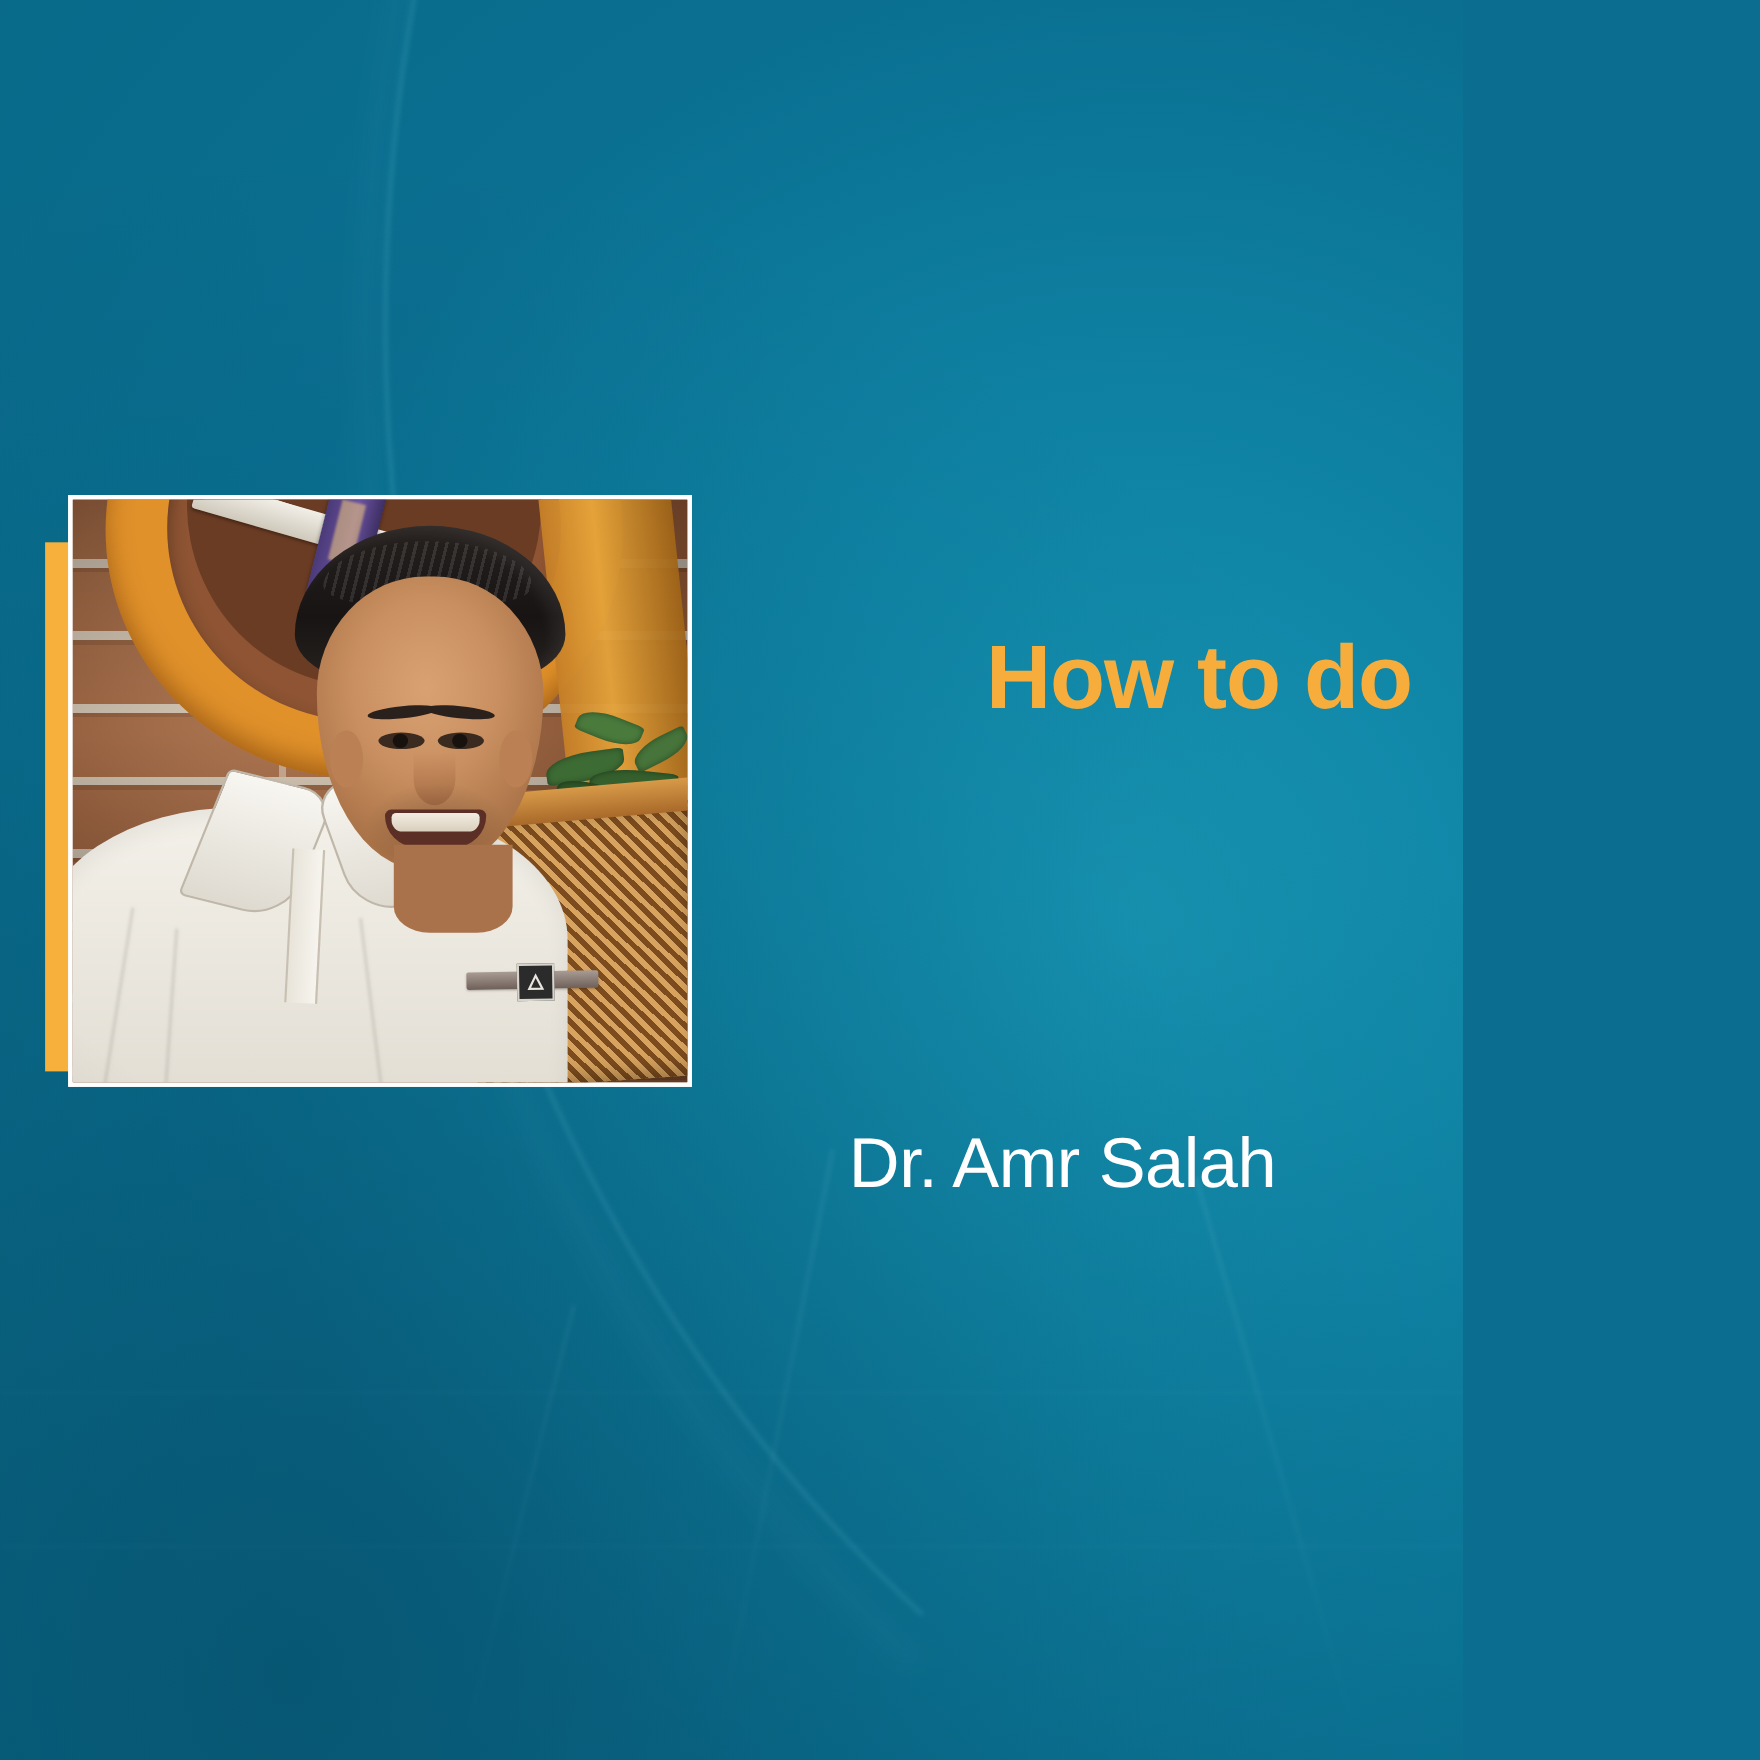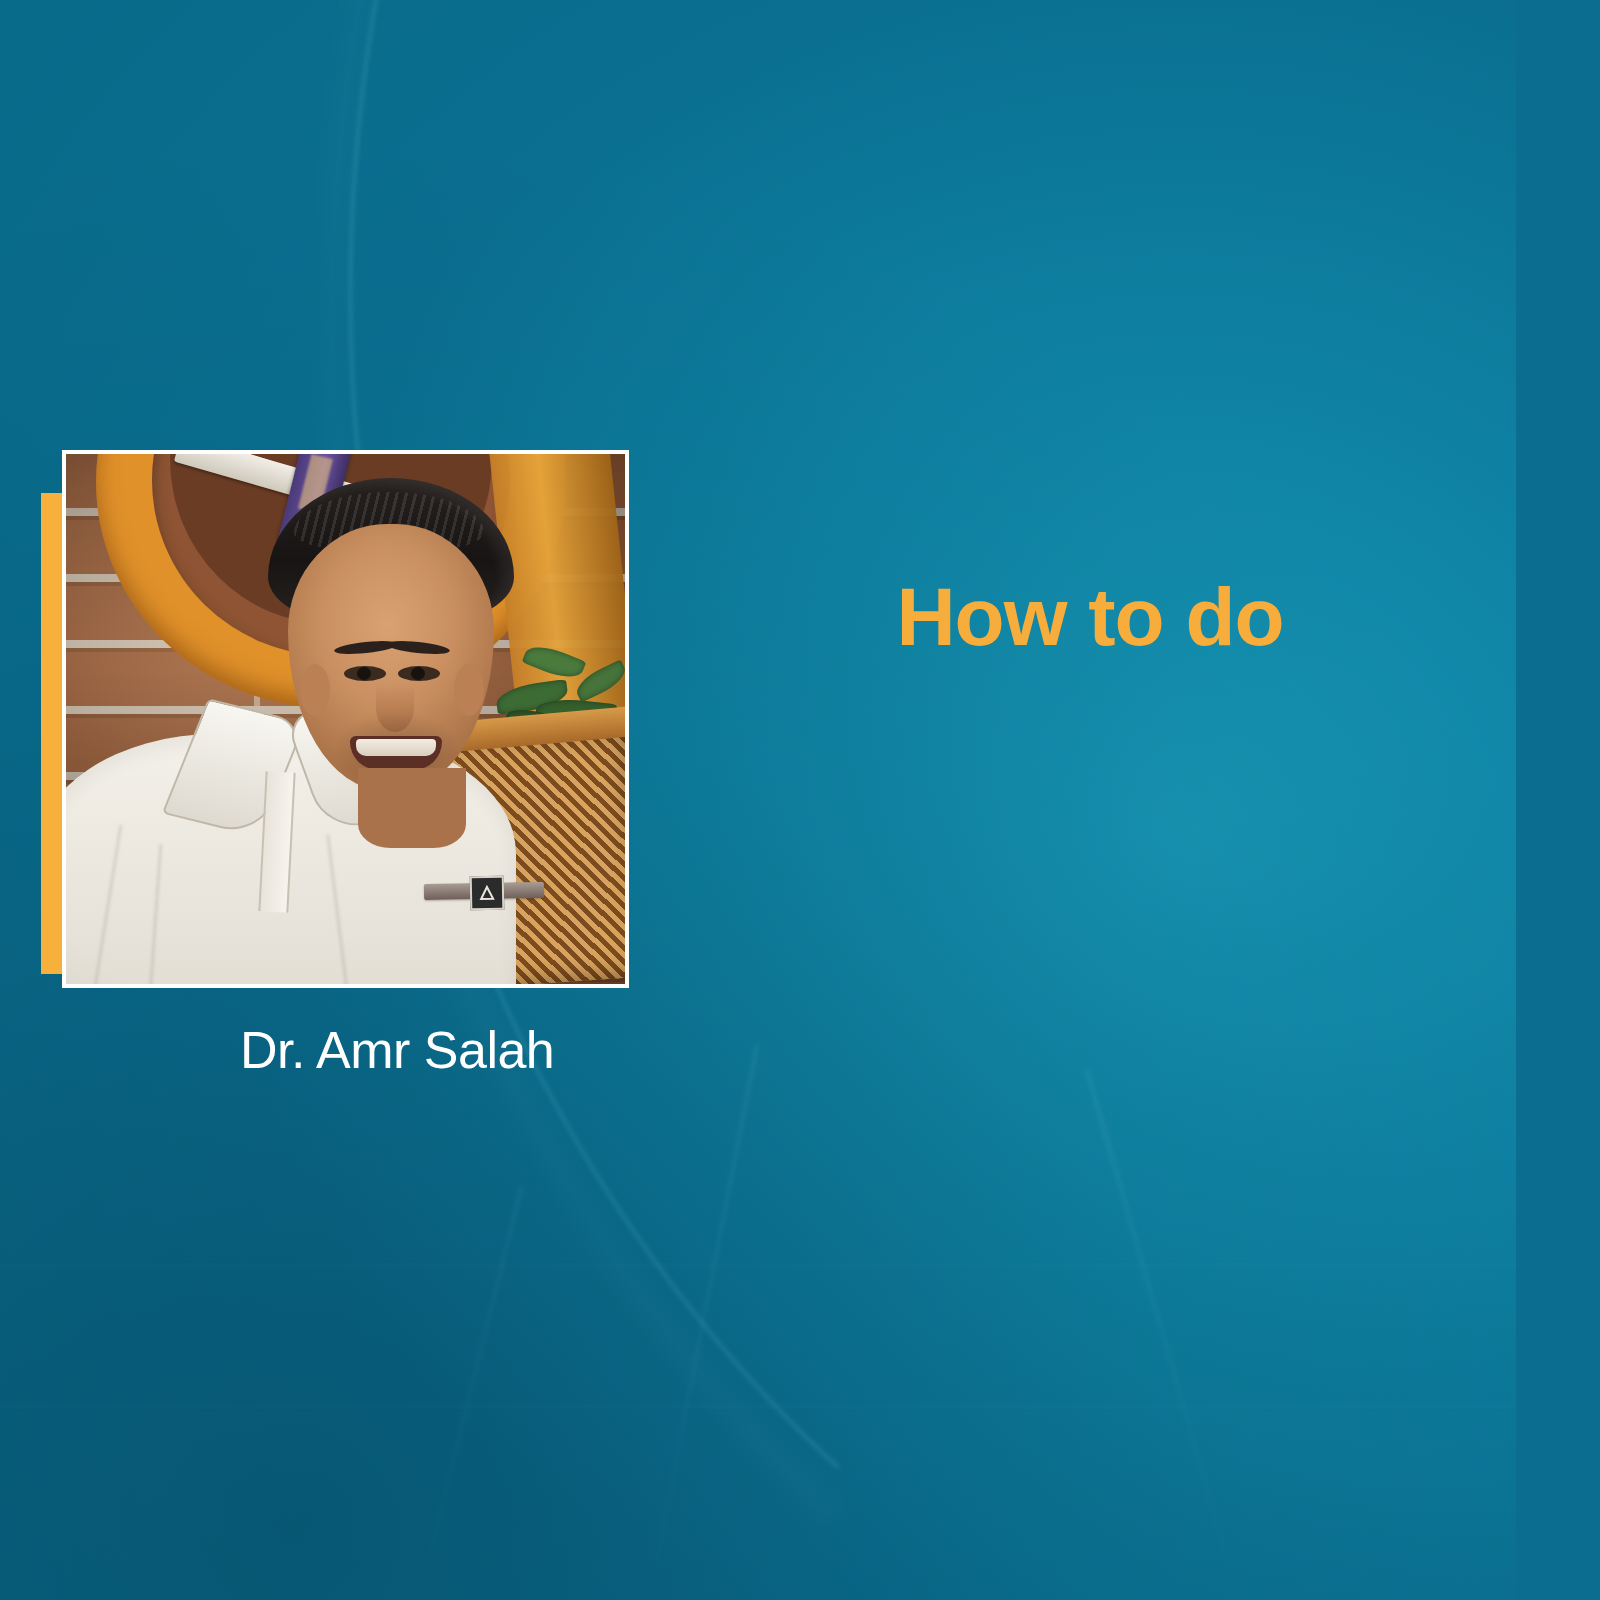--- a/index.html
+++ b/index.html
@@ -2,21 +2,21 @@
 <html><head>
 <meta charset="utf-8">
 <style>
   html, body {
     margin: 0;
     padding: 0;
     background: #0b6d8f;
   }
   #slide {
     position: relative;
-    width: 1516px;
+    width: 1330px;
     height: 1600px;
     overflow: hidden;
     background: #4c1d95;
     font-family: "Liberation Sans", sans-serif;
   }
 
   
   .bg-base {
     position: absolute;
     inset: 0;
@@ -394,25 +394,25 @@
     line-height: 1.28;
     letter-spacing: -1px;
   }
   .title-line { display: block; white-space: nowrap; }
 
   .presenter {
     position: absolute;
     left: 240px;
     top: 1022px;
     width: 920px;
-    text-align: left;
+    text-align: right;
     color: #ffffff;
     font-family: "Liberation Sans", sans-serif;
     font-weight: normal;
-    font-size: 52px;
+    font-size: 64px;
     line-height: 1.1;
     letter-spacing: -0.5px;
   }
 </style>
 </head>
 <body>
 
 <div id="slide">
 
   <div class="bg-base"></div>

